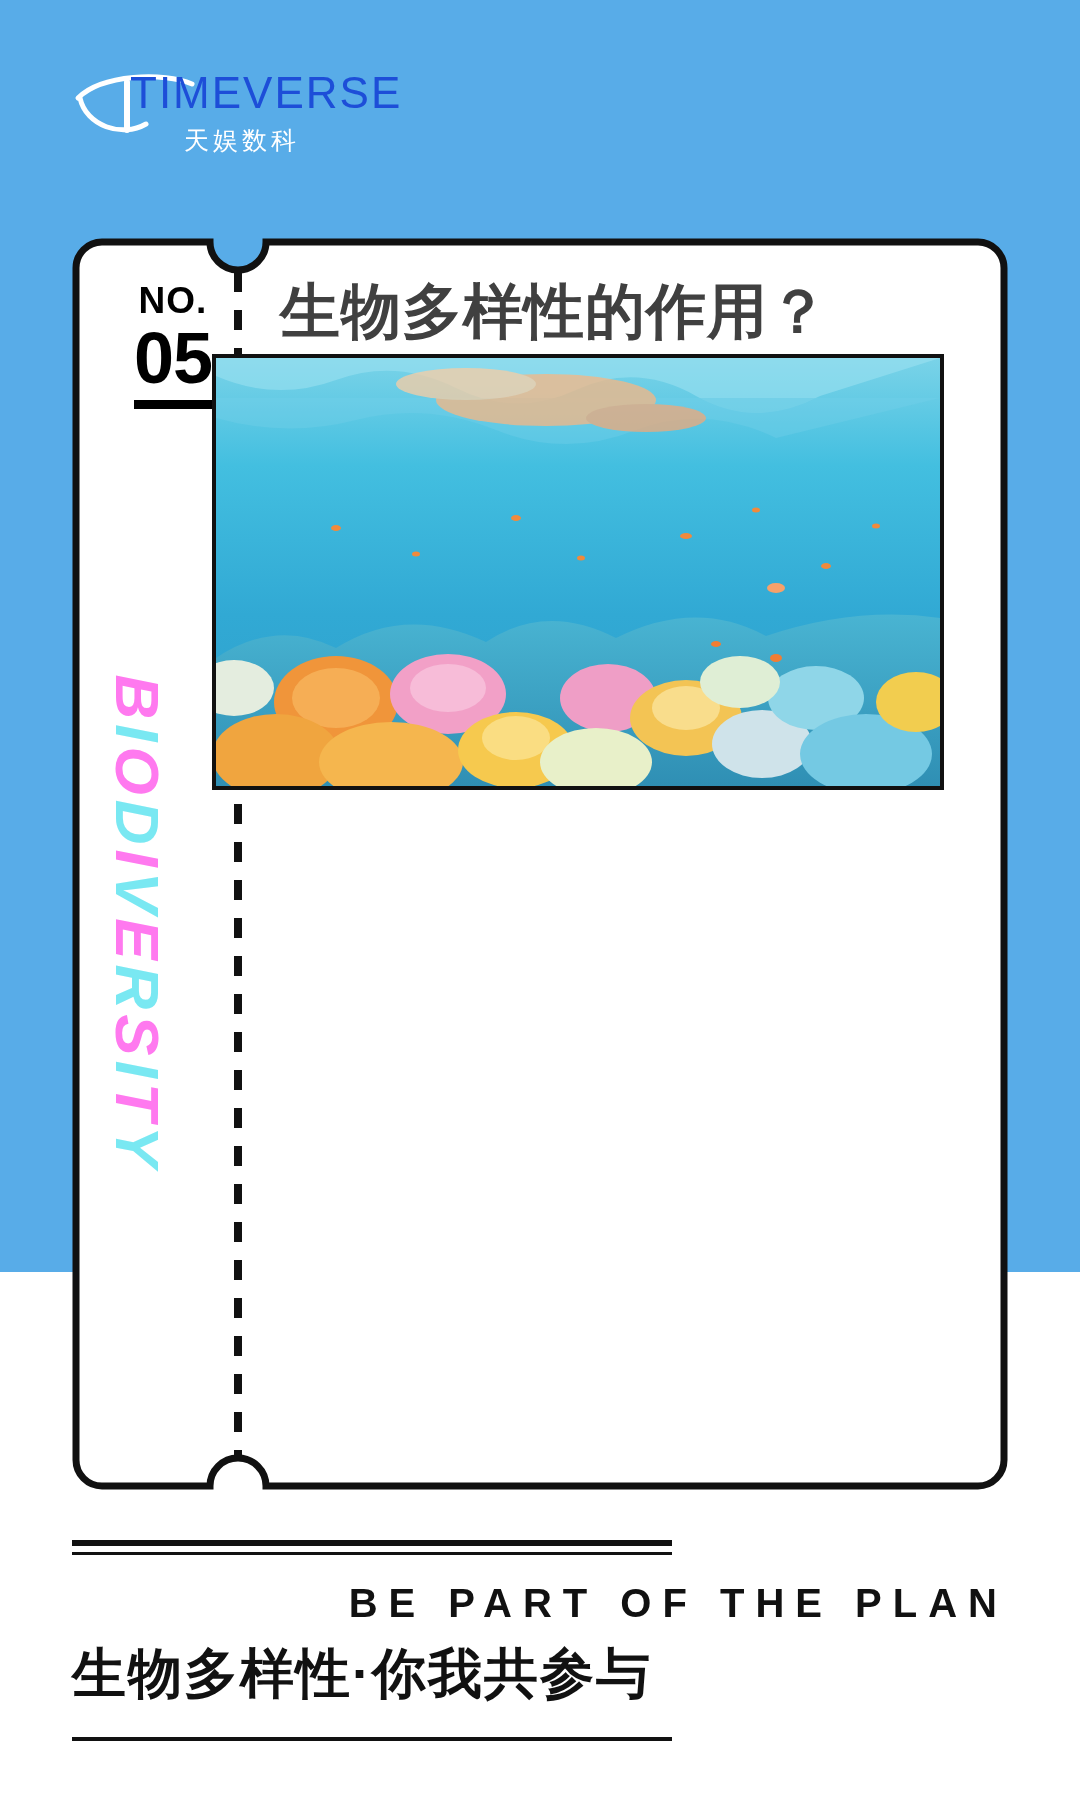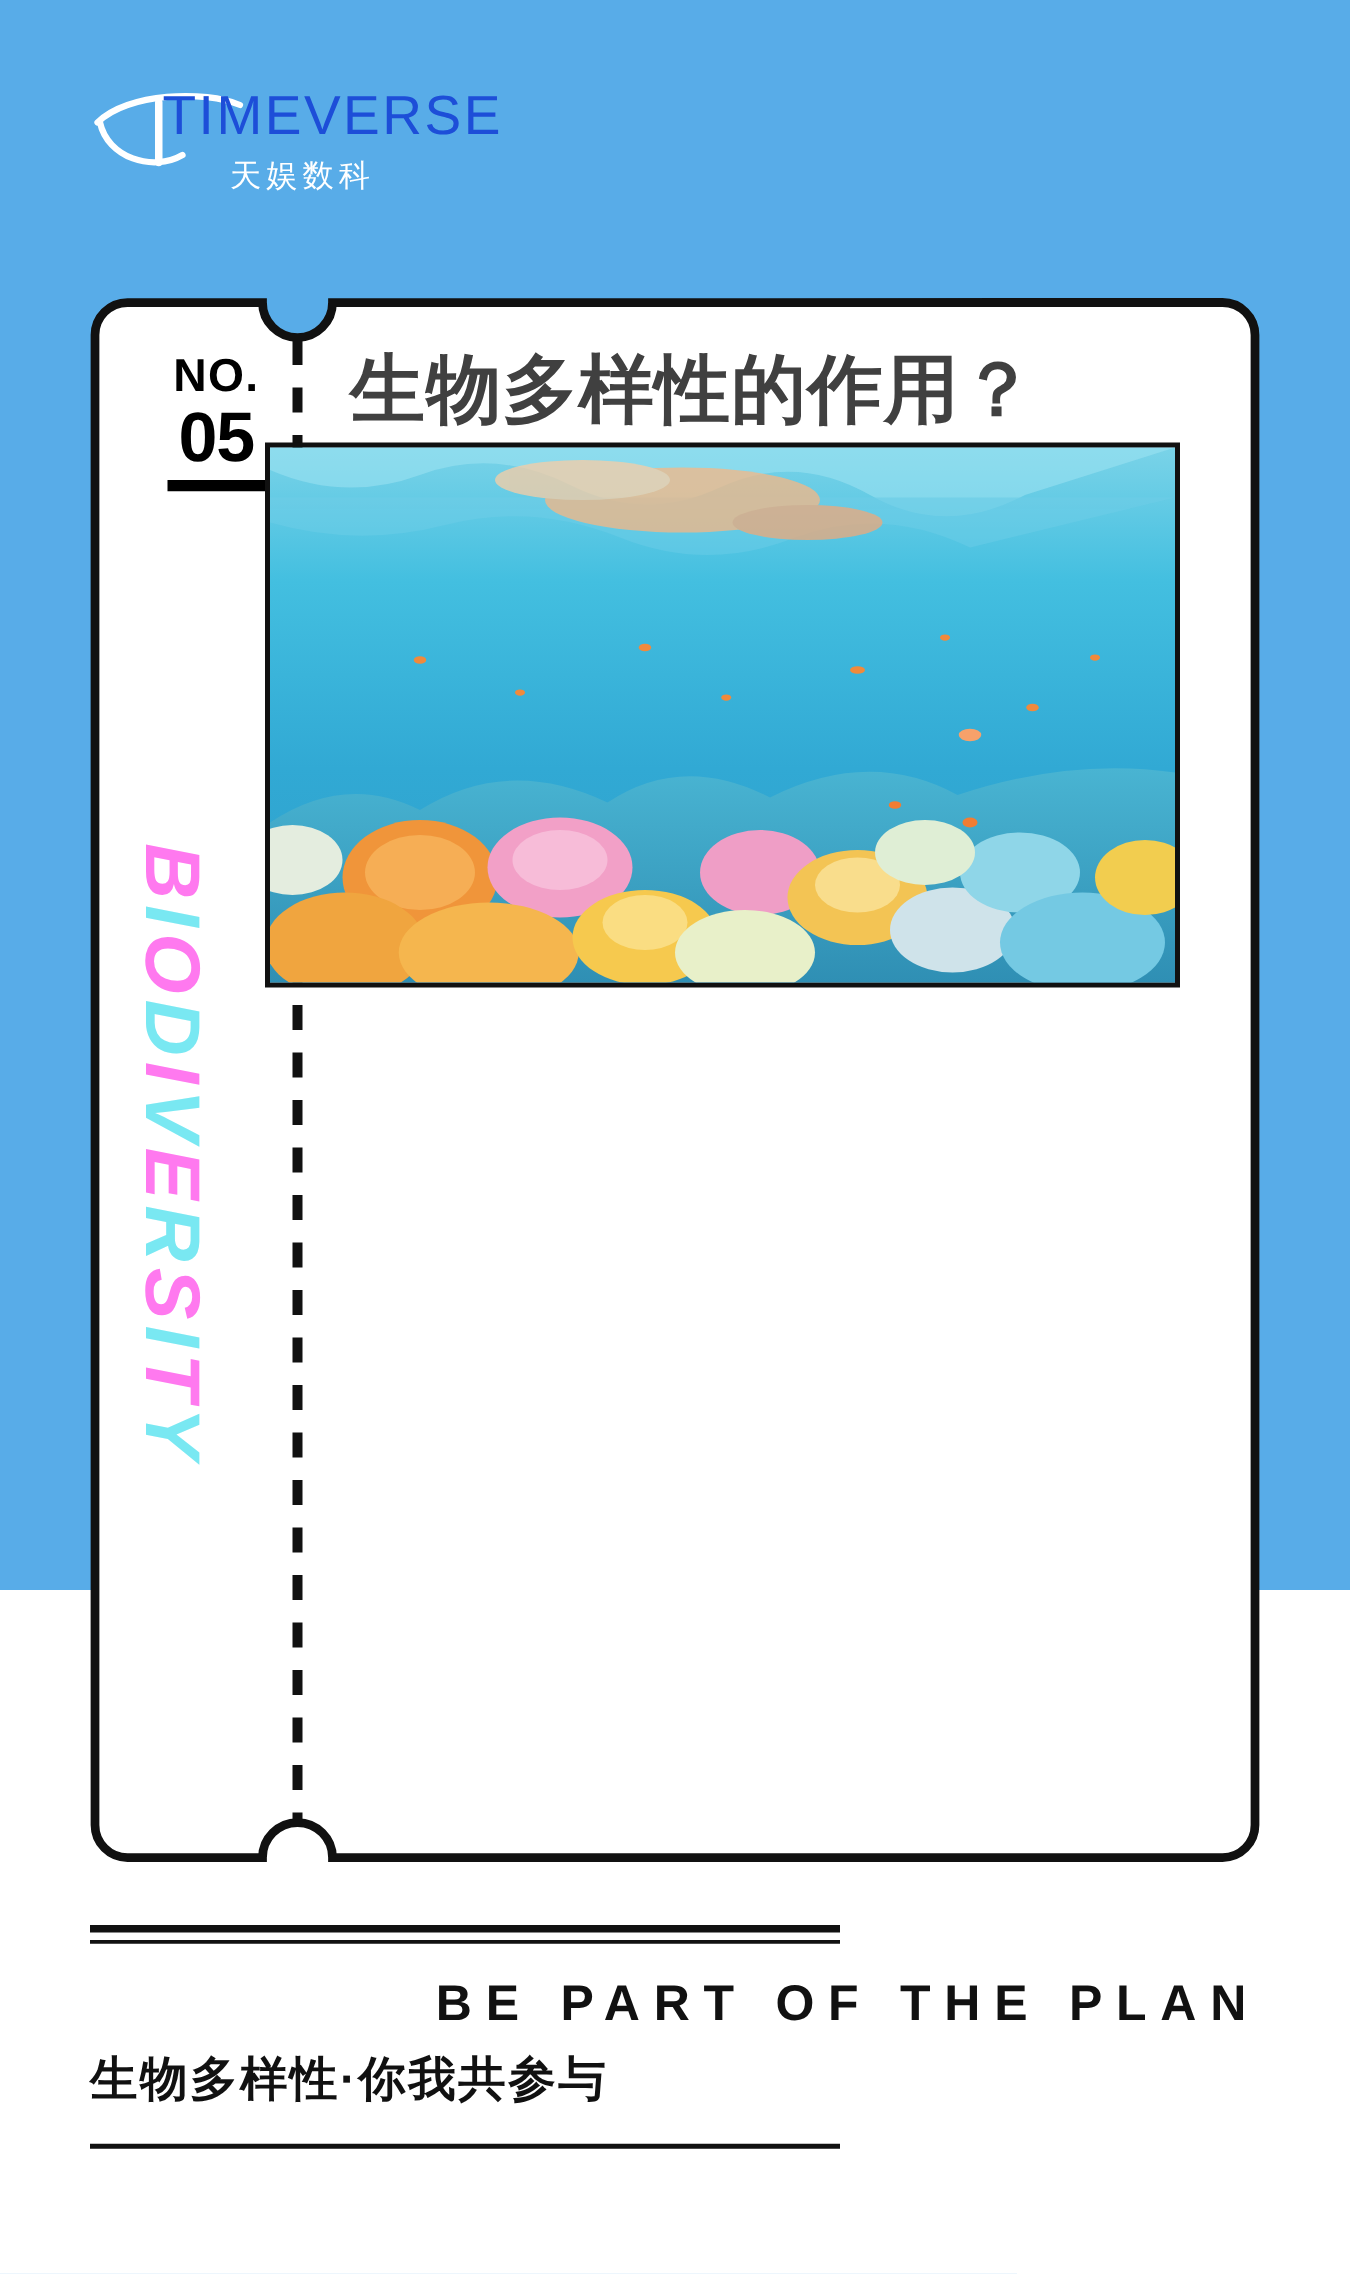--- a/index.html
+++ b/index.html
@@ -85,21 +85,21 @@
     color: #000000;
     text-align: center;
   }
   .no-label {
     font-size: 37px;
     font-weight: bold;
     letter-spacing: 1px;
     line-height: 1;
   }
   .no-num {
-    font-size: 56px;
+    font-size: 72px;
     font-weight: bold;
     line-height: 0.98;
     margin-top: 4px;
     letter-spacing: -1px;
   }
   .no-rule {
     width: 78px;
     height: 9px;
     background: #000;
     margin: 6px auto 0 auto;
@@ -174,21 +174,21 @@
   .eng-line {
     margin-top: 26px;
     font-size: 40px;
     font-weight: bold;
     letter-spacing: 11px;
     color: #111;
     text-align: right;
   }
   .cn-line {
     margin-top: 12px;
-    font-size: 38px;
+    font-size: 54px;
     font-weight: bold;
     letter-spacing: 2px;
     color: #111;
   }
   .rule-bottom {
     width: 600px;
     height: 4px;
     background: #111;
     margin-top: 26px;
   }

